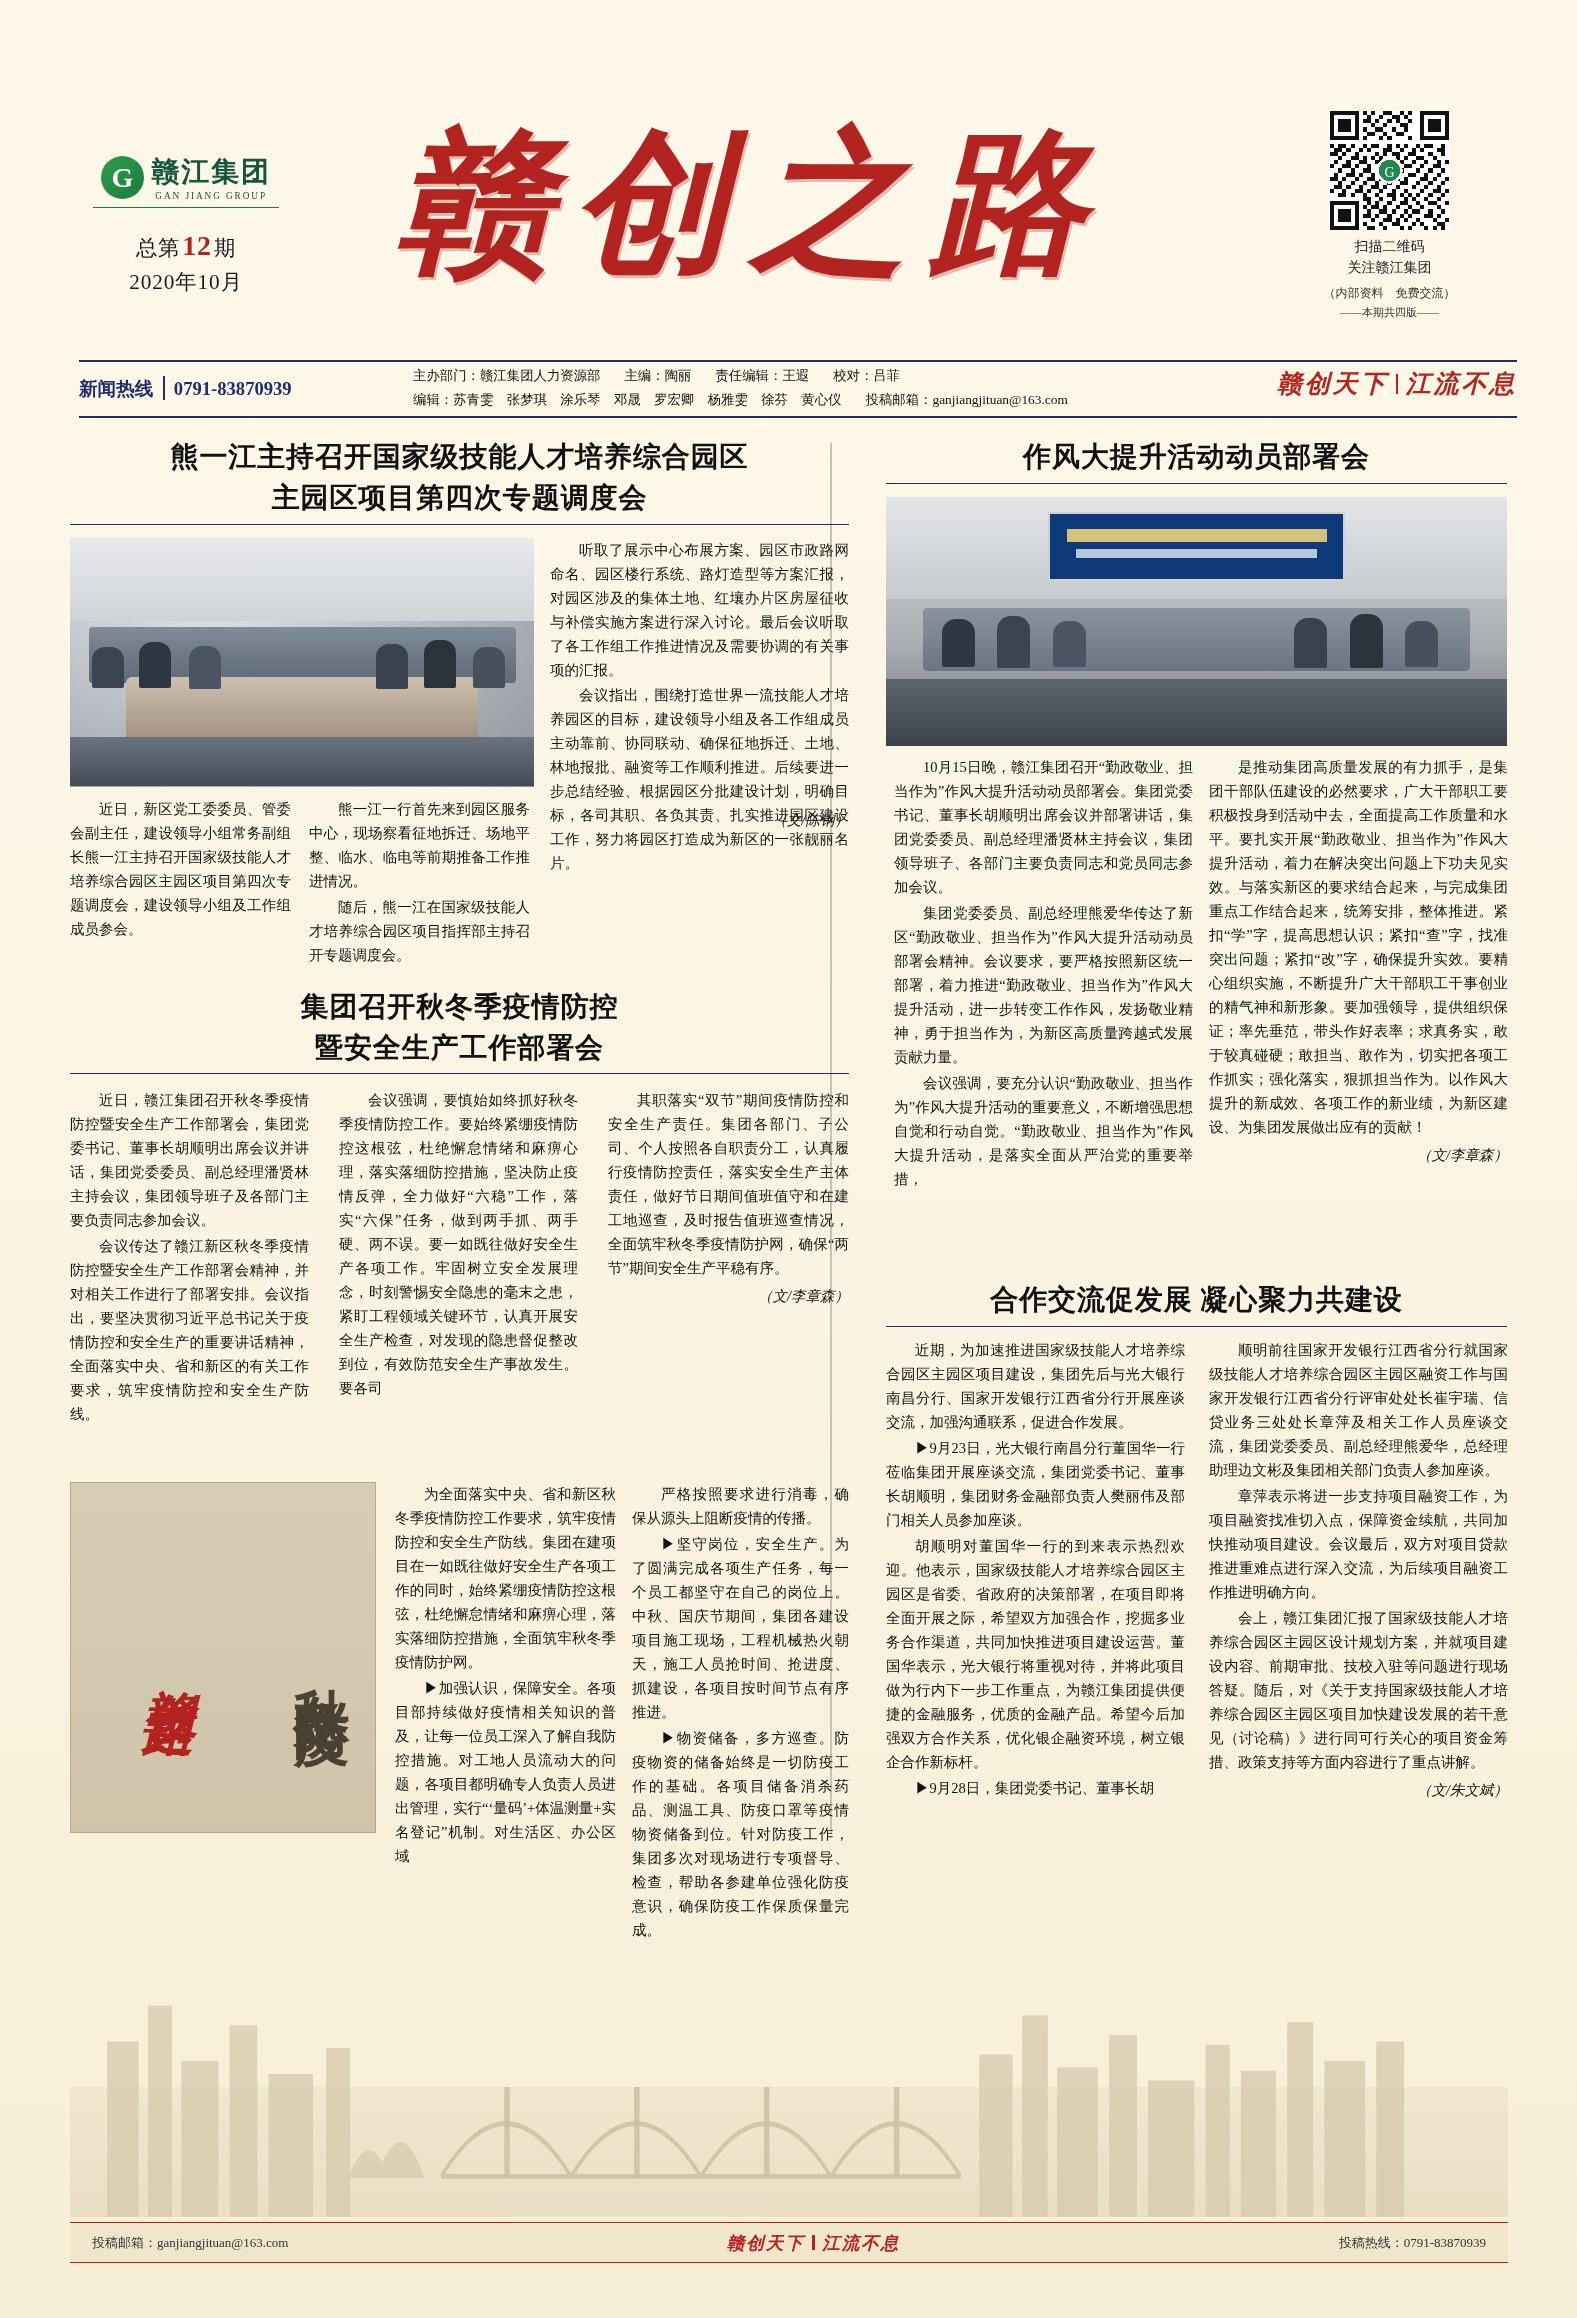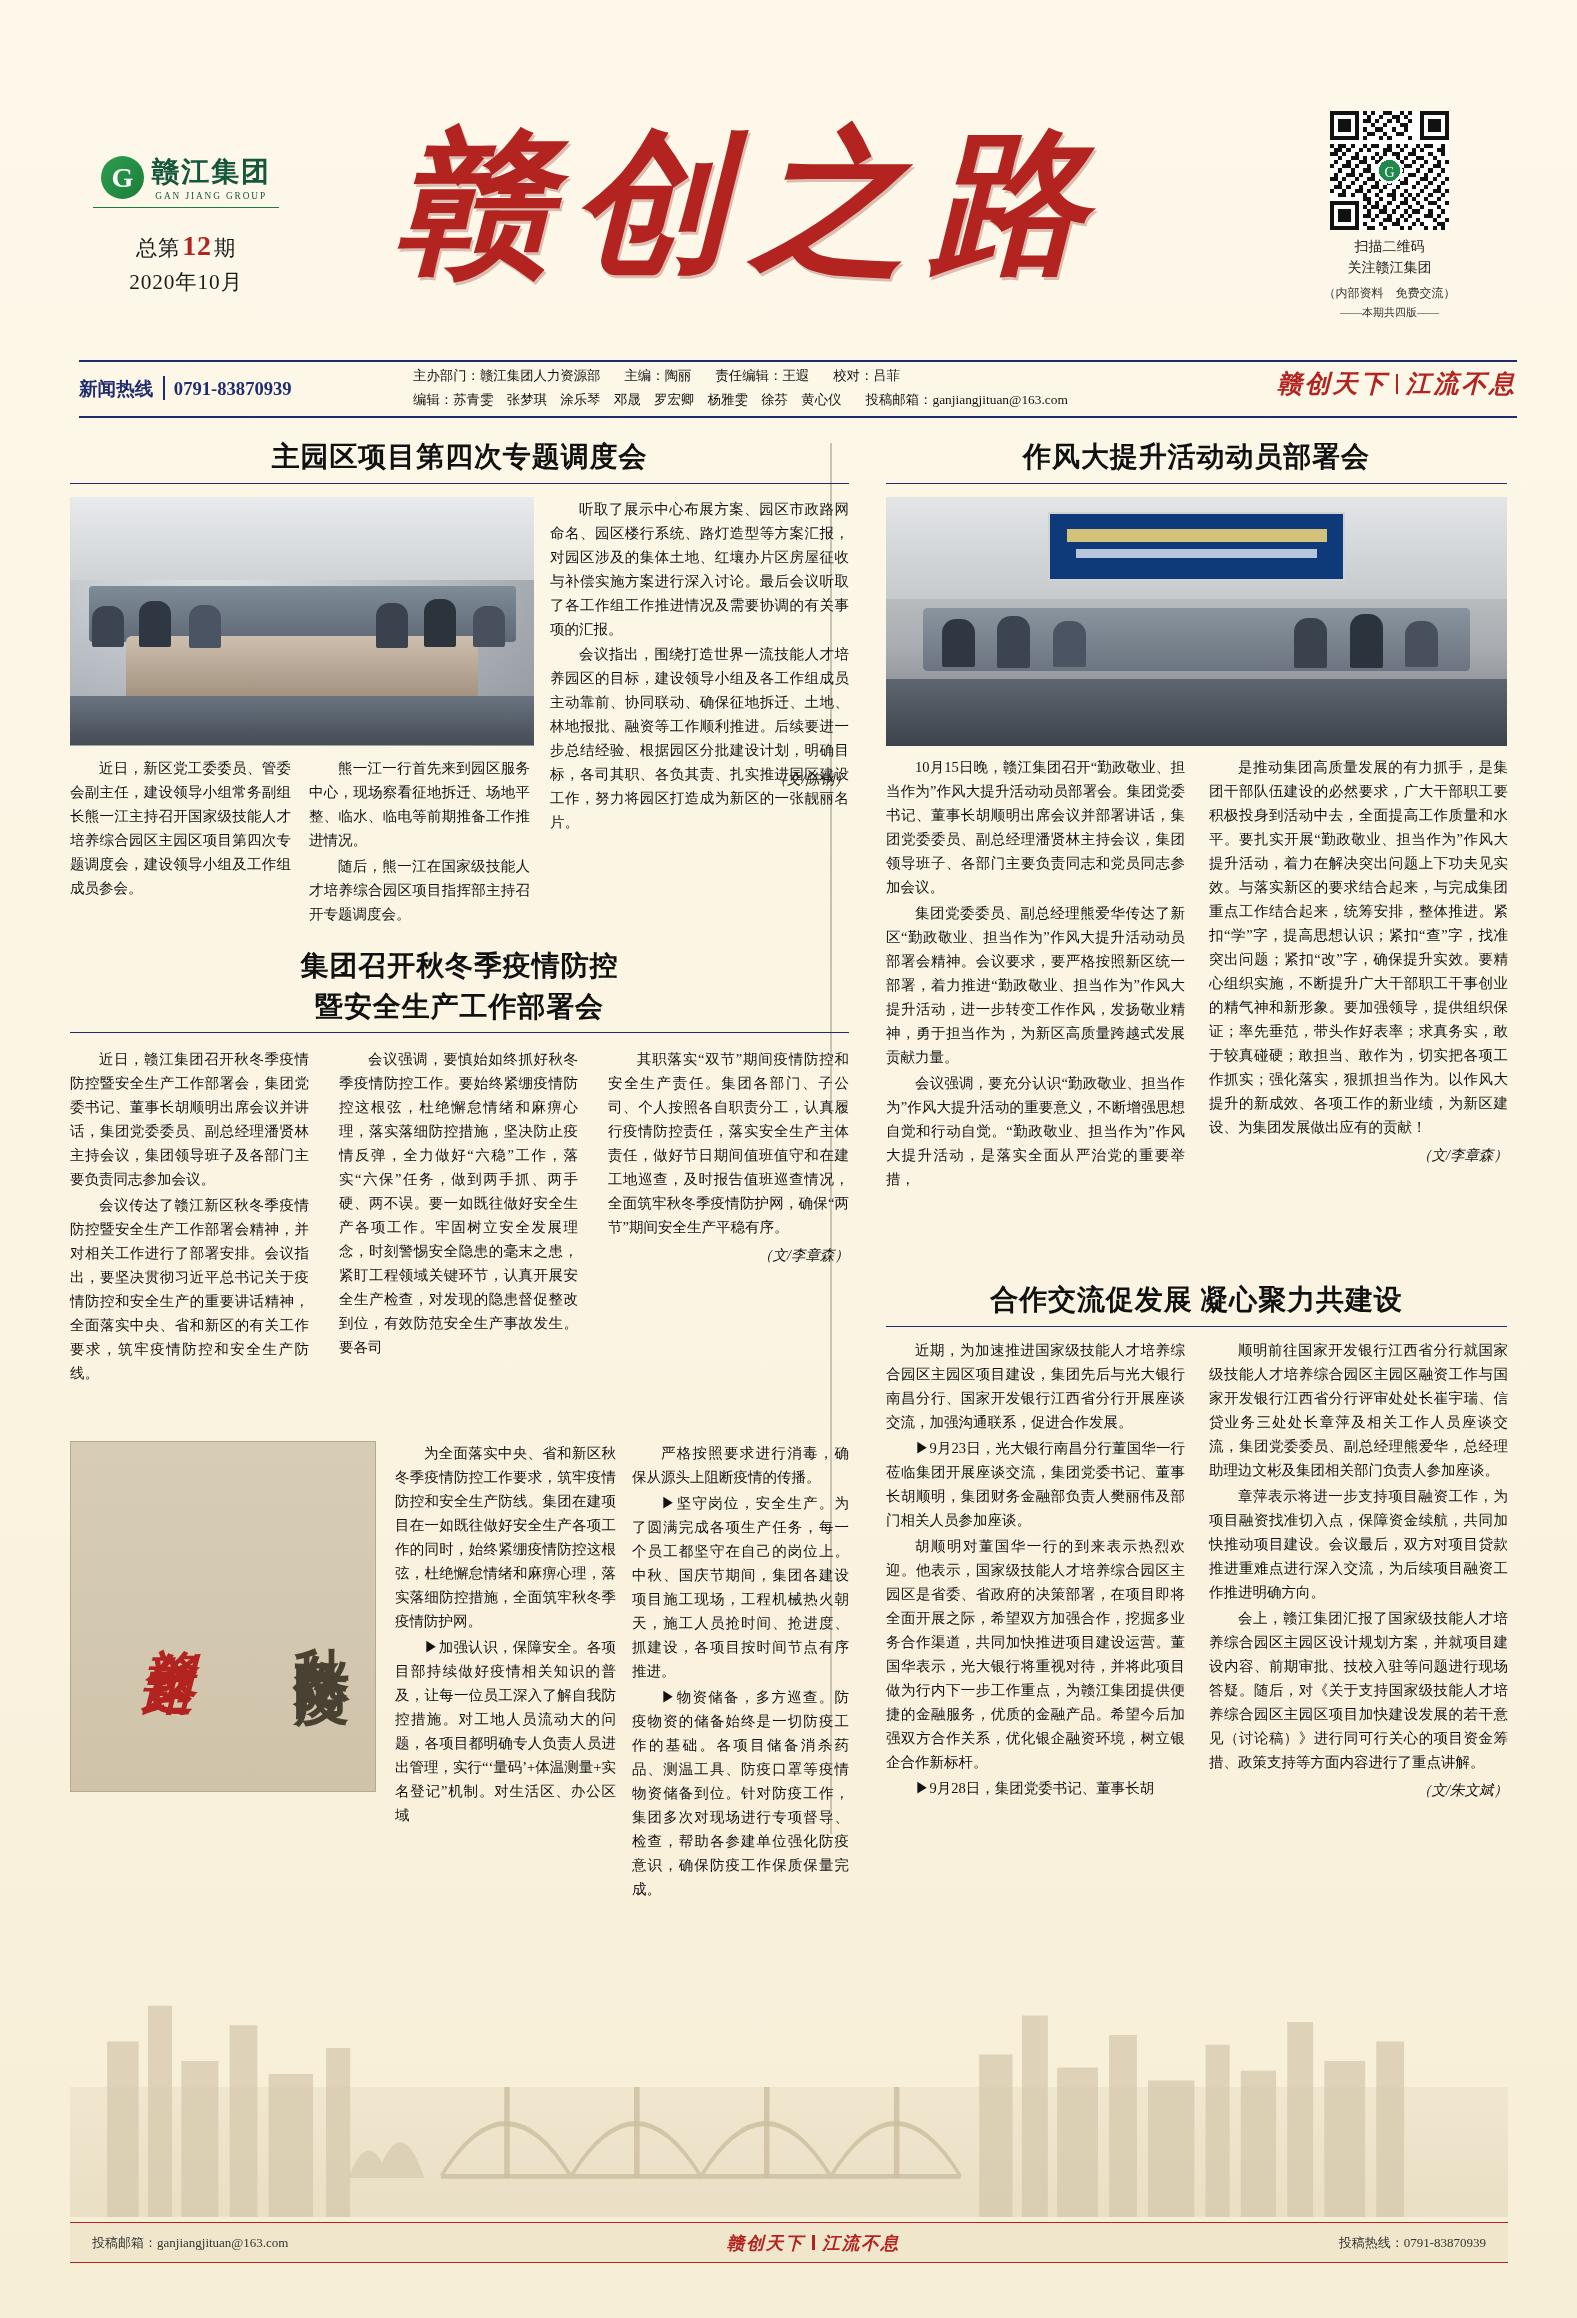--- a/index.html
+++ b/index.html
@@ -416,20 +416,21 @@
   </div>
 
   <div class="vdiv"></div>
 
   <div class="content">
 
     <div class="colL">
 
       <div>
         <div class="headline h1">
+          <div>熊一江主持召开国家级技能人才培养综合园区</div>
           <div>主园区项目第四次专题调度会</div>
         </div>
         <div class="rule-dbl"></div>
 
         <div style="position:relative; margin-top:13px; height:250px;">
           <div class="photo" style="position:absolute; left:0; top:0; width:464px; height:249px;
                       background:
                         radial-gradient(ellipse at 30% 25%, #dfe3e6 0%, #b9bfc4 45%, #8e9399 100%),
                         linear-gradient(180deg,#cfd4d8 0%,#9aa0a6 100%);">
             <div style="position:absolute;left:0;top:0;width:464px;height:83px;background:linear-gradient(180deg,#e8eaec,#cfd3d6);"></div>
@@ -519,21 +520,21 @@
           <div style="position:absolute;left:0;top:182px;width:621px;height:67px;background:linear-gradient(180deg,#5d6670,#3c434c);"></div>
           <div style="position:absolute;left:56px;top:122px;width:33px;height:48px;background:#2f3742;border-radius:14px 14px 1.9px 1.9px;"></div>
           <div style="position:absolute;left:111px;top:119px;width:33px;height:52px;background:#3b4450;border-radius:14px 14px 1.9px 1.9px;"></div>
           <div style="position:absolute;left:167px;top:124px;width:33px;height:46px;background:#4a5462;border-radius:14px 14px 1.9px 1.9px;"></div>
           <div style="position:absolute;left:408px;top:121px;width:33px;height:50px;background:#39424d;border-radius:14px 14px 1.9px 1.9px;"></div>
           <div style="position:absolute;left:464px;top:117px;width:33px;height:54px;background:#2b333d;border-radius:14px 14px 1.9px 1.9px;"></div>
           <div style="position:absolute;left:519px;top:124px;width:33px;height:46px;background:#47505c;border-radius:14px 14px 1.9px 1.9px;"></div>
         </div>
 
         <div style="position:relative; margin-top:9.3px; height:519px;">
-          <div class="body-text" style="position:absolute; left:0; top:0; width:299px;">
+          <div class="body-text" style="position:absolute; left:8px; top:0; width:299px;">
             <p>10月15日晚，赣江集团召开“勤政敬业、担当作为”作风大提升活动动员部署会。集团党委书记、董事长胡顺明出席会议并部署讲话，集团党委委员、副总经理潘贤林主持会议，集团领导班子、各部门主要负责同志和党员同志参加会议。</p>
             <p>集团党委委员、副总经理熊爱华传达了新区“勤政敬业、担当作为”作风大提升活动动员部署会精神。会议要求，要严格按照新区统一部署，着力推进“勤政敬业、担当作为”作风大提升活动，进一步转变工作作风，发扬敬业精神，勇于担当作为，为新区高质量跨越式发展贡献力量。</p>
             <p>会议强调，要充分认识“勤政敬业、担当作为”作风大提升活动的重要意义，不断增强思想自觉和行动自觉。“勤政敬业、担当作为”作风大提升活动，是落实全面从严治党的重要举措，</p>
           </div>
           <div class="body-text" style="position:absolute; left:323px; top:0; width:299px;">
             <p>是推动集团高质量发展的有力抓手，是集团干部队伍建设的必然要求，广大干部职工要积极投身到活动中去，全面提高工作质量和水平。要扎实开展“勤政敬业、担当作为”作风大提升活动，着力在解决突出问题上下功夫见实效。与落实新区的要求结合起来，与完成集团重点工作结合起来，统筹安排，整体推进。紧扣“学”字，提高思想认识；紧扣“查”字，找准突出问题；紧扣“改”字，确保提升实效。要精心组织实施，不断提升广大干部职工干事创业的精气神和新形象。要加强领导，提供组织保证；率先垂范，带头作好表率；求真务实，敢于较真碰硬；敢担当、敢作为，切实把各项工作抓实；强化落实，狠抓担当作为。以作风大提升的新成效、各项工作的新业绩，为新区建设、为集团发展做出应有的贡献！</p>
             <div class="sign">（文/李章森）</div>
           </div>
         </div>
       </div>

